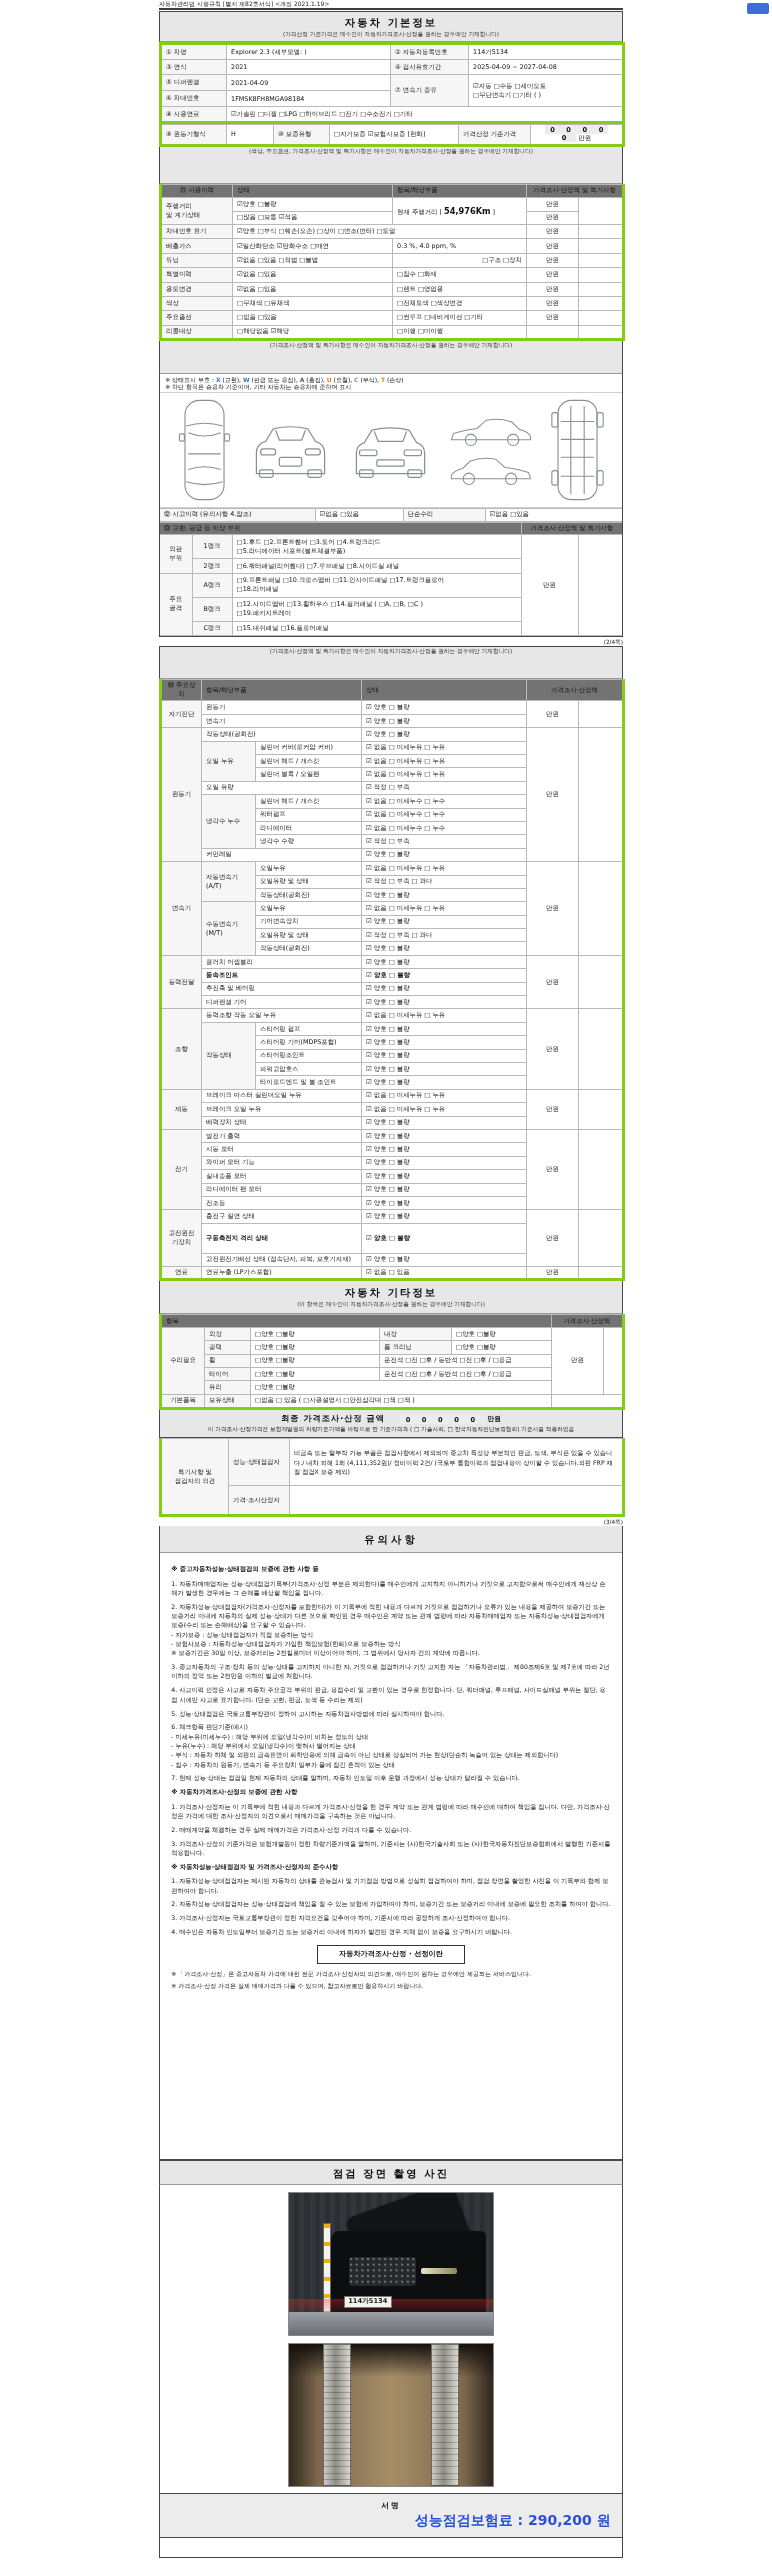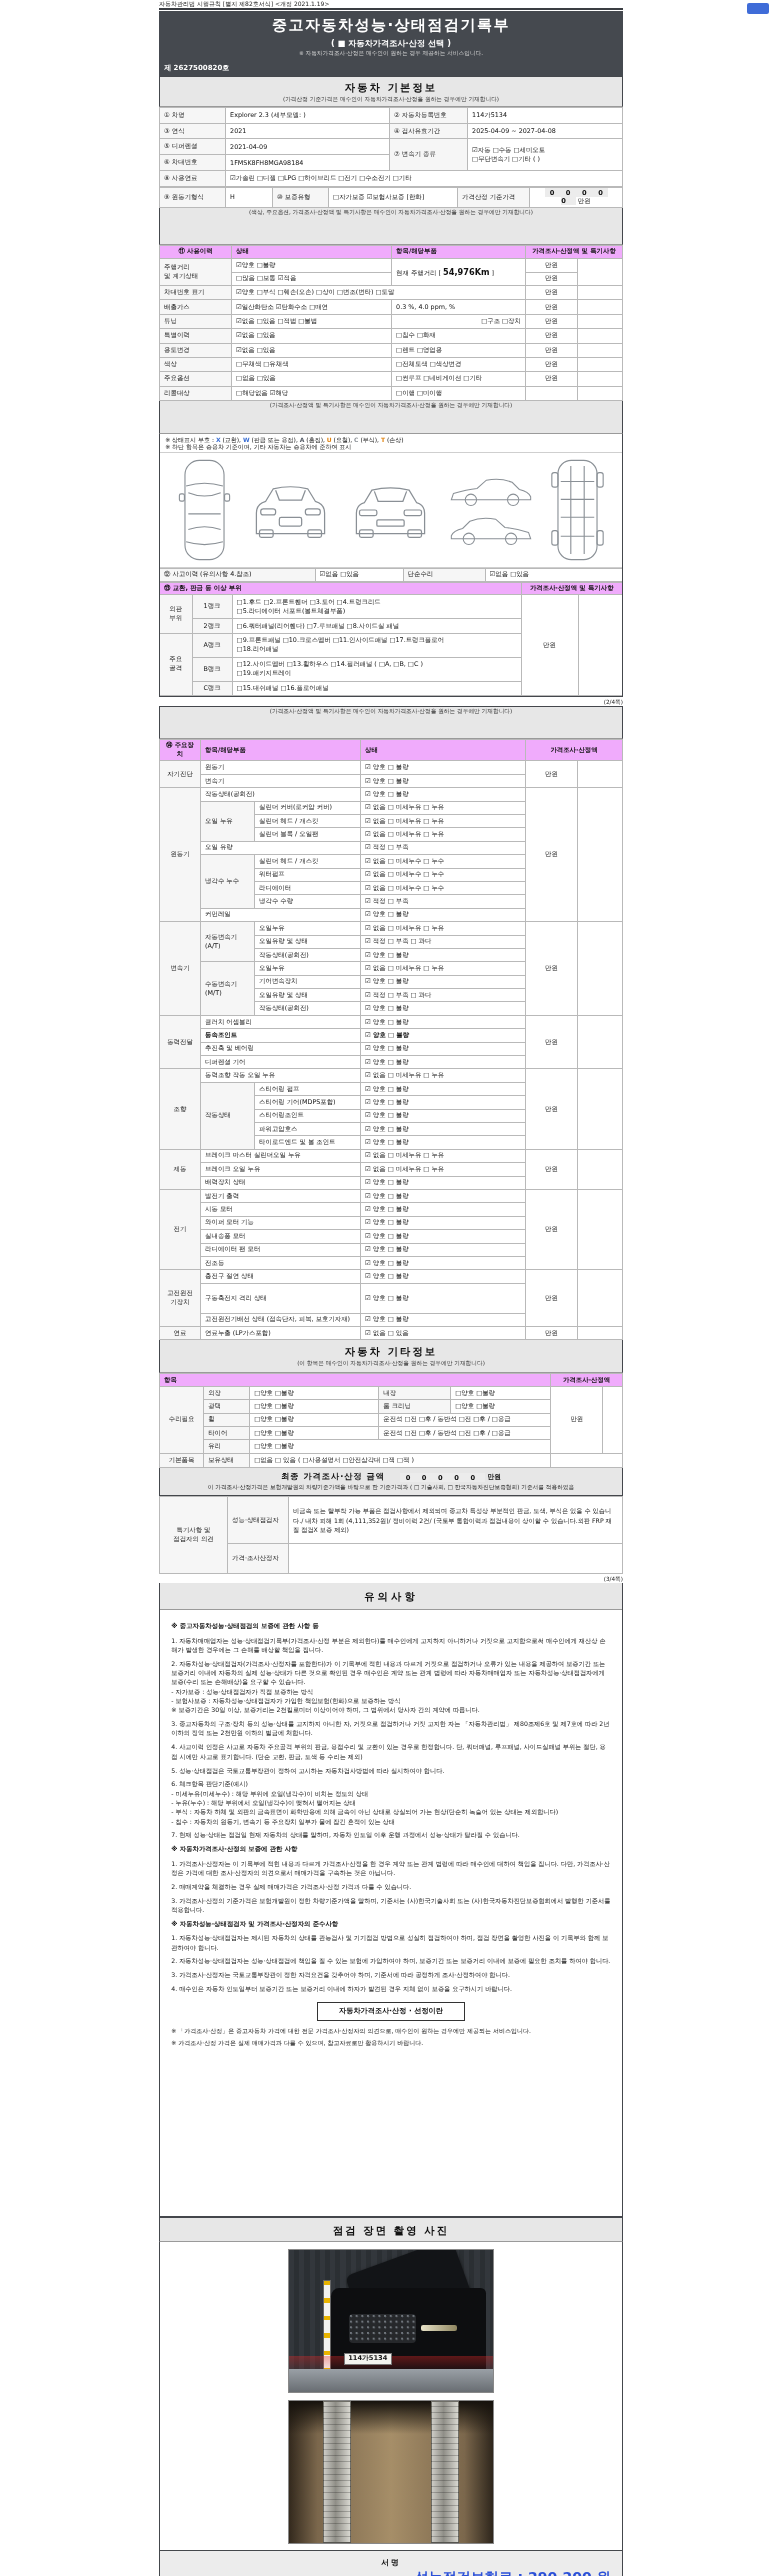--- a/index.html
+++ b/index.html
@@ -13,26 +13,26 @@
 .darkband{height:65px;background:#45494f;color:#fff;text-align:center;padding-top:5.2px;position:relative;overflow:hidden}
 .darkband h1{font-size:15px;letter-spacing:1.5px;font-weight:bold}
 .darkband .sub{font-size:8.2px;margin-top:2.1px;font-weight:bold}
 .darkband .nt{font-size:5.7px;color:#d8d8d8;margin-top:1.5px}
 .darkband .docno{position:absolute;left:5.2px;bottom:3.1px;font-size:7px;font-weight:bold}
 .sech{border:1px solid #44474c;border-bottom:0.5px solid #9a9a9a;background:#e7e7e7;text-align:center;overflow:hidden}
 .sech h2{font-size:10.3px;letter-spacing:2.1px;padding-top:4.1px}
 .sech p{font-size:5.7px;color:#333;margin-top:1px}
 .h60{height:31px}.h72{height:37px}.h64{height:33px}.h48{height:25px}
 table{width:100%;border-collapse:collapse;table-layout:fixed}
-.otable{border:1px solid #84cc16}
+.otable{border:3px solid #84cc16}
 td{border:0.5px solid #b9b9b9;font-size:6.4px;padding:1px 4.1px;vertical-align:middle;overflow:hidden}
 td.lb{background:#f6f6f6}
 .pl{white-space:pre-line}
 .cen{text-align:center}
-.hd{background:#f0abfc;font-weight:bold}
+.hd{background:#737373;font-weight:normal}
 .pc{text-align:center}
 .big-km{font-size:8.2px;font-weight:bold}
 .digits{background:#ececec;padding:0.5px 5.2px;letter-spacing:4.6px;font-weight:bold;font-size:6.7px}
 .marker{text-align:right;font-size:5.7px;height:9.3px;padding-top:2.1px;color:#222}
 .s3wrap{border:1px solid #44474c;border-top:none}
 .s3notes{height:18.5px;padding:1.5px 5.2px;font-size:6px;line-height:1.3;border-bottom:0.5px solid #cfcfcf}
 .diagbox{height:115px;display:flex;justify-content:space-around;align-items:center;padding:3.1px 7.2px;border-bottom:0.5px solid #cfcfcf;background:#fff}
 .diagbox svg{stroke:#8a9096;fill:none;stroke-width:2}
 .sidecol{display:flex;flex-direction:column;gap:5.2px}
 .fpband{border:1px solid #44474c;border-top:none;background:#e7e7e7;height:28px;text-align:center;padding-top:3.1px;overflow:hidden}
@@ -70,26 +70,20 @@
 </head>
 <body>
 
 <div class="canvas">
   <div class="badge"></div>
   <div class="paper">
 
     <div class="topline">자동차관리법 시행규칙 [별지 제82호서식] &lt;개정 2021.1.19&gt;</div>
     <div class="rule"></div>
 
-    <div class="darkband">
-      <h1>중고자동차성능·상태점검기록부</h1>
-      <div class="sub">( ■ 자동차가격조사·산정 선택 )</div>
-      <div class="nt">※ 자동차가격조사·산정은 매수인이 원하는 경우 제공하는 서비스입니다.</div>
-      <div class="docno">제 2627500820호</div>
-    </div>
 
     <div class="sech h60">
       <h2>자동차 기본정보</h2>
       <p>(가격산정 기준가격은 매수인이 자동차가격조사·산정을 원하는 경우에만 기재합니다)</p>
     </div>
     <table class="otable">
       <colgroup>
           <col style="width:66px">
           <col style="width:164px">
           <col style="width:78px">
@@ -562,21 +556,21 @@
             <td colspan="2">전조등</td>
             <td>☑ 양호   □ 불량</td>
           </tr>
           <tr style="height: 13.4px;">
             <td rowspan="3" class="lb cen pl">고전원전기장치</td>
             <td colspan="2">충전구 절연 상태</td>
             <td>☑ 양호   □ 불량</td>
             <td rowspan="3" class="pc">만원</td>
             <td rowspan="3"></td>
           </tr>
-          <tr style="height: 30px;">
+          <tr style="height: 30px; font-weight: bold;">
             <td colspan="2">구동축전지 격리 상태</td>
             <td>☑ 양호   □ 불량</td>
           </tr>
           <tr style="height: 13.4px;">
             <td colspan="2">고전원전기배선 상태 (접속단자, 피복, 보호기자재)</td>
             <td>☑ 양호   □ 불량</td>
           </tr>
           <tr style="height: 13.4px;">
             <td class="lb cen pl">연료</td>
             <td colspan="2">연료누출 (LP가스포함)</td>

